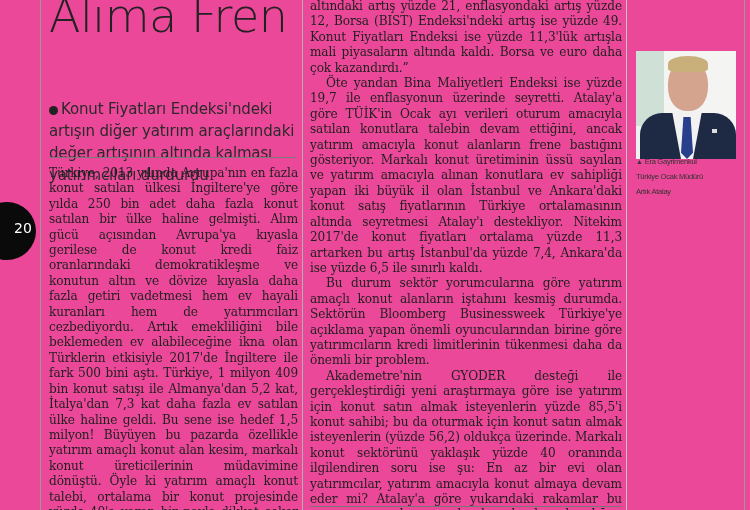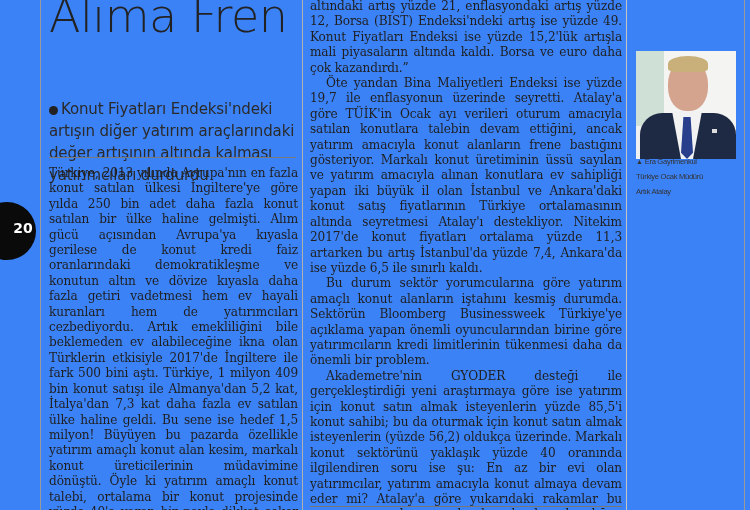--- a/index.html
+++ b/index.html
@@ -1,19 +1,19 @@
 <!DOCTYPE html>
 <html><head>
 <meta charset="utf-8">
 <style>
   * { box-sizing: border-box; margin: 0; padding: 0; }
   html, body { width: 750px; height: 510px; overflow: hidden; background: #ffffff; }
   body { position: relative; font-family: "DejaVu Serif", serif; color: #1e1e1e; }
 
-  .page { position: absolute; left: 0; top: 0; width: 750px; height: 510px; background: #3b82f6; }
+  .page { position: absolute; left: 0; top: 0; width: 750px; height: 510px; background: #ec4899; }
 
   .rule-left { position: absolute; left: 40px; top: 0; width: 1px; height: 510px; background: #9a9a9a; }
   .rule-mid { position: absolute; left: 302px; top: 0; width: 1px; height: 510px; background: #b0b0b0; }
   .rule-right-a { position: absolute; left: 626px; top: 0; width: 1px; height: 510px; background: #c4c4c4; }
   .rule-right-b { position: absolute; left: 744px; top: 0; width: 1px; height: 510px; background: #9a9a9a; }
 
   .headline {
     position: absolute; left: 49px; top: -8px;
     font-family: "DejaVu Sans", sans-serif; font-weight: 300;
     font-size: 47px; letter-spacing: -0.5px; color: #222;
@@ -29,21 +29,21 @@
   .deck .bullet { display: inline-block; width: 9px; height: 9px; border-radius: 50%; background: #222; margin-right: 3px; vertical-align: -1px; }
 
   .deck-rule { position: absolute; left: 49px; top: 157px; width: 247px; height: 1px; background: #7a7a7a; }
 
   .page-badge {
     position: absolute; left: -22px; top: 202px; width: 58px; height: 58px; border-radius: 50%;
     background: #0a0a0a;
   }
   .page-num {
     position: absolute; left: 8px; top: 220px; width: 30px; text-align: center;
-    font-family: "DejaVu Sans", sans-serif; font-weight: bold; font-size: 14px; color: #fff;
+    font-family: "DejaVu Sans", sans-serif; font-weight: normal; font-size: 14px; color: #fff;
   }
 
   .col {
     position: absolute; font-size: 12.1px; line-height: 15.4px; color: #1f1f1f;
     text-align: justify; letter-spacing: -0.1px;
   }
   .col p { margin: 0; }
   .col p.indent { text-indent: 16px; }
   .col-1 { left: 49px; top: 166px; width: 249px; }
   .col-2 { left: 310px; top: -1px; width: 312px; }
@@ -88,21 +88,21 @@
 
   <div class="page-badge"></div>
   <div class="page-num">20</div>
 
   <div class="col col-1">
     <p>Türkiye, 2013 yılında Avrupa'nın en fazla konut satılan ülkesi İngiltere'ye göre yılda 250 bin adet daha fazla konut satılan bir ülke haline gelmişti. Alım gücü açısından Avrupa'ya kıyasla gerilese de konut kredi faiz oranlarındaki demokratikleşme ve konutun altın ve dövize kıyasla daha fazla getiri vadetmesi hem ev hayali kuranları hem de yatırımcıları cezbediyordu. Artık emekliliğini bile beklemeden ev alabileceğine ikna olan Türklerin etkisiyle 2017'de İngiltere ile fark 500 bini aştı. Türkiye, 1 milyon 409 bin konut satışı ile Almanya'dan 5,2 kat, İtalya'dan 7,3 kat daha fazla ev satılan ülke haline geldi. Bu sene ise hedef 1,5 milyon! Büyüyen bu pazarda özellikle yatırım amaçlı konut alan kesim, markalı konut üreticilerinin müdavimine dönüştü. Öyle ki yatırım amaçlı konut talebi, ortalama bir konut projesinde yüzde 40'a varan bir payla dikkat çeker hale geldi.</p>
 
   </div>
 
   <div class="col col-2">
-    <p>altındaki artış yüzde 21, enflasyondaki artış yüzde 12, Borsa (BIST) Endeksi'ndeki artış ise yüzde 49. Konut Fiyatları Endeksi ise yüzde 15,2'lük artışla mali piyasaların altında kaldı. Borsa ve euro daha çok kazandırdı.”</p>
+    <p>altındaki artış yüzde 21, enflasyondaki artış yüzde 12, Borsa (BIST) Endeksi'ndeki artış ise yüzde 49. Konut Fiyatları Endeksi ise yüzde 11,3'lük artışla mali piyasaların altında kaldı. Borsa ve euro daha çok kazandırdı.”</p>
     <p class="indent">Öte yandan Bina Maliyetleri Endeksi ise yüzde 19,7 ile enflasyonun üzerinde seyretti. Atalay'a göre TÜİK'in Ocak ayı verileri oturum amacıyla satılan konutlara talebin devam ettiğini, ancak yatırım amacıyla konut alanların frene bastığını gösteriyor. Markalı konut üretiminin üssü sayılan ve yatırım amacıyla alınan konutlara ev sahipliği yapan iki büyük il olan İstanbul ve Ankara'daki konut satış fiyatlarının Türkiye ortalamasının altında seyretmesi Atalay'ı destekliyor. Nitekim 2017'de konut fiyatları ortalama yüzde 11,3 artarken bu artış İstanbul'da yüzde 7,4, Ankara'da ise yüzde 6,5 ile sınırlı kaldı.</p>
     <p class="indent">Bu durum sektör yorumcularına göre yatırım amaçlı konut alanların iştahını kesmiş durumda. Sektörün Bloomberg Businessweek Türkiye'ye açıklama yapan önemli oyuncularından birine göre yatırımcıların kredi limitlerinin tükenmesi daha da önemli bir problem.</p>
     <p class="indent"><span>Akademetre'nin GYODER desteği ile gerçekleştirdiği yeni araştırmaya göre ise yatırım için konut satın almak isteyenlerin yüzde 85,5'i konut sahibi; bu da oturmak için konut satın almak isteyenlerin (yüzde 56,2) oldukça üzerinde. Markalı konut sektörünü yaklaşık yüzde 40 oranında ilgilendiren soru ise şu: En az bir evi olan yatırımcılar, yatırım amacıyla konut almaya devam eder mi? Atalay'a göre yukarıdaki rakamlar bu sorunun cevabının pek de olumlu olmadığını gösteriyor. </span></p>
   </div>
   <div class="bottom-rule"></div>
 
   <div class="photo">
     <div class="bg-light"></div>
     <div class="bg-panel"></div>
     <div class="suit"></div>

